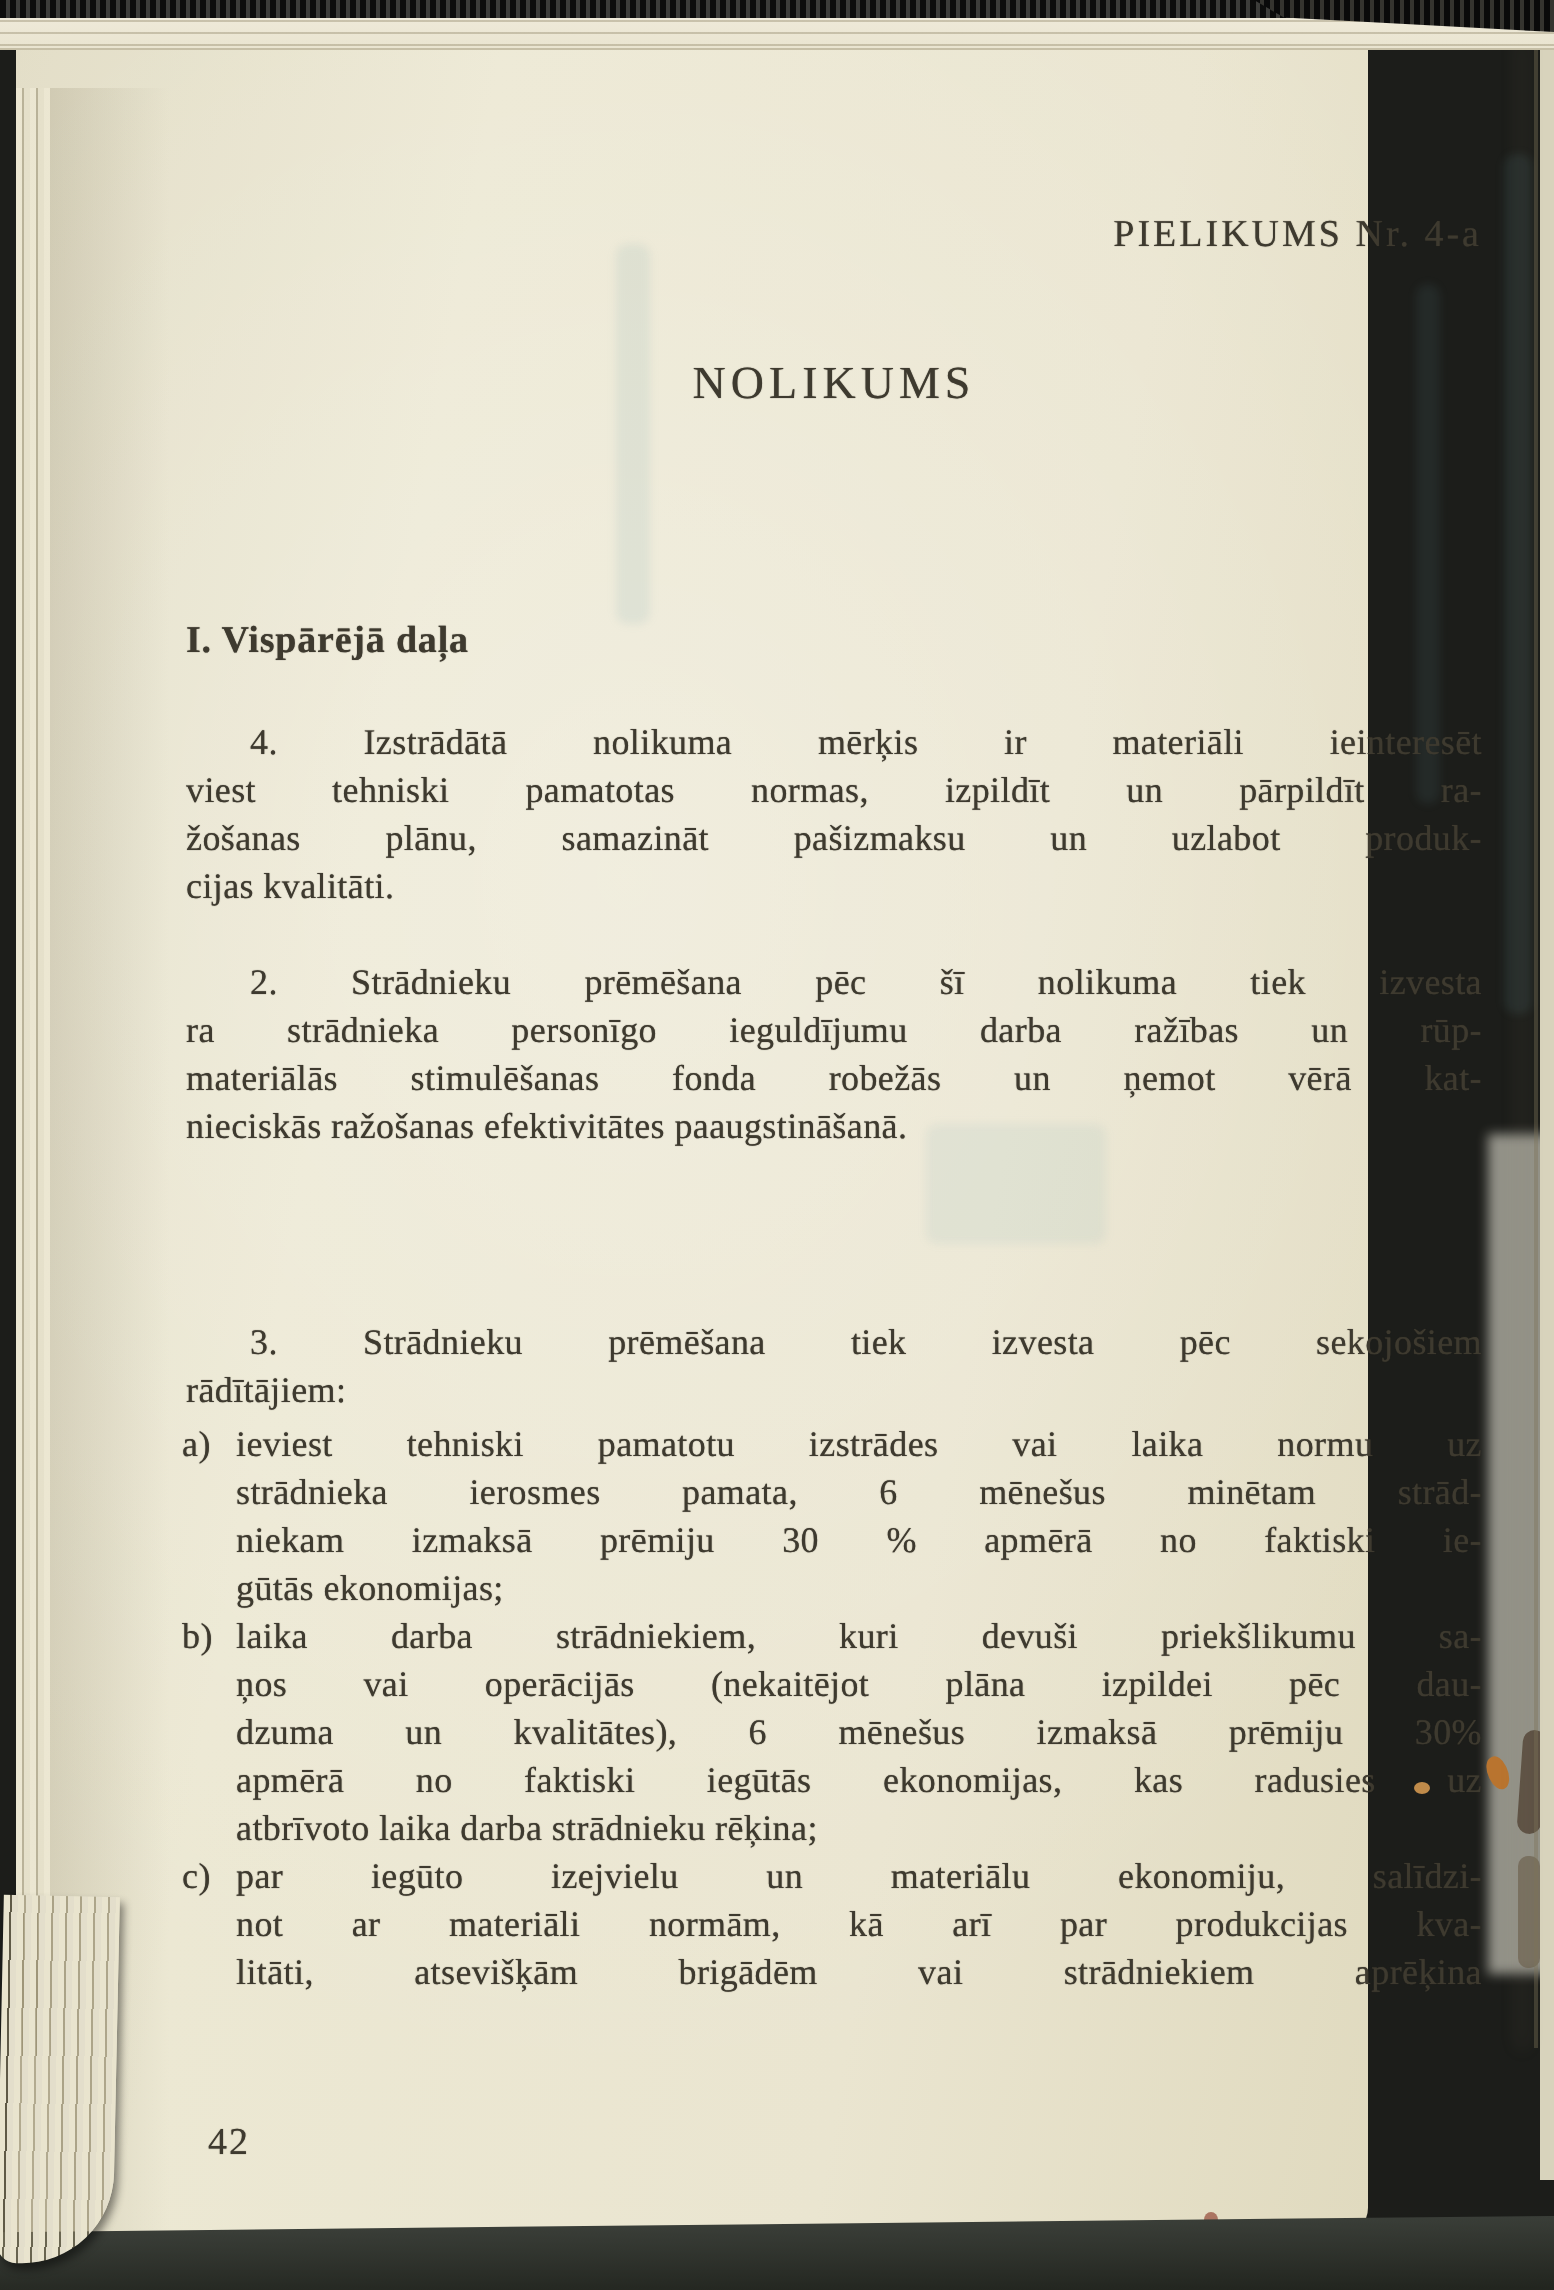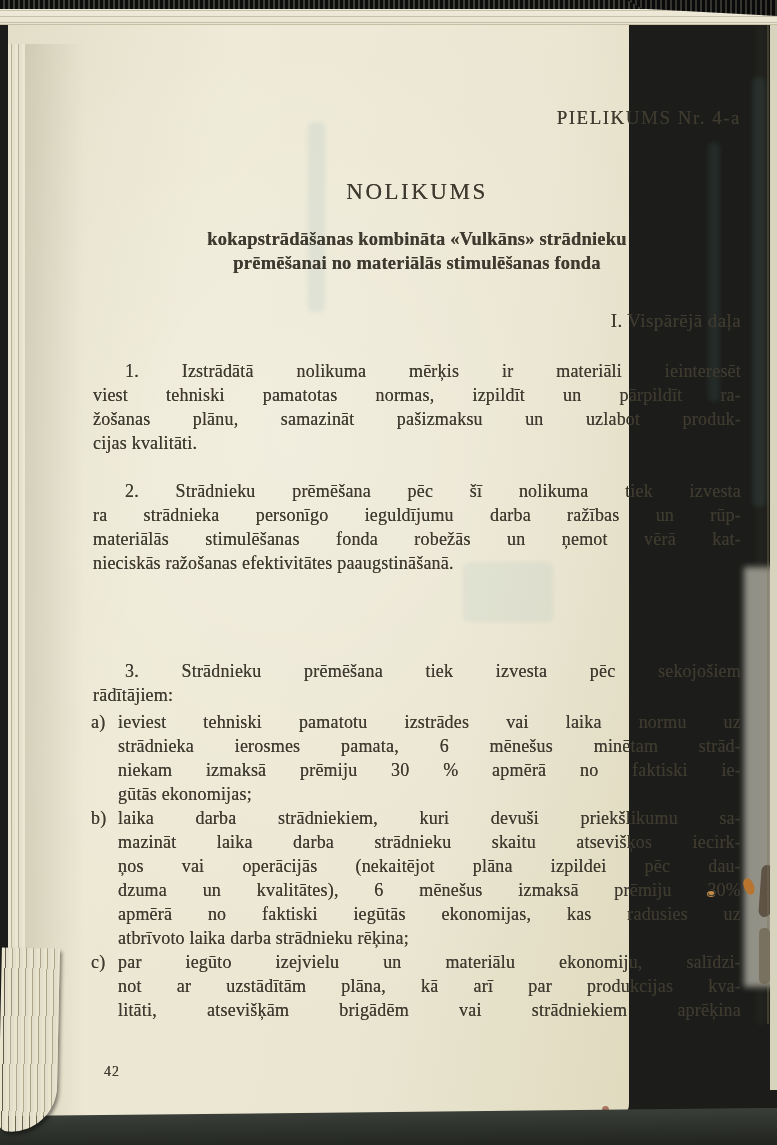--- a/index.html
+++ b/index.html
@@ -28,21 +28,21 @@
     background:
       linear-gradient(#efeada 0,#e9e4cf 100%);
     box-shadow:inset 0 1px 0 #b9b29a, inset 0 -1px 0 #c6bfa6;
   }
   .top-stack:before{
     content:"";position:absolute;inset:0;
     background:repeating-linear-gradient(180deg,rgba(255,255,255,0) 0 3px,rgba(145,135,105,.5) 3px 4px,rgba(255,255,255,0) 4px 6px);
     opacity:.8;
   }
   .page{
-    position:absolute;left:8px;top:22px;width:621px;height:1096px;z-index:2;
+    position:absolute;left:8px;top:22px;width:676px;height:1096px;z-index:2;
     background:
       radial-gradient(120% 90% at 45% 38%,rgba(255,255,255,.28),rgba(255,255,255,0) 62%),
       linear-gradient(100deg,#e2ddc6,#ece8d3 28%,var(--paper) 68%,#e0dabf);
     border-radius:2px 0 14px 4px;
   }
   .left-stack{
     position:absolute;left:0;top:22px;width:17px;height:1098px;z-index:4;
     background:
       repeating-linear-gradient(90deg,#ece7d2 0 3px,#b7b096 3px 4px,#e5e0ca 4px 7px);
     opacity:.95;
@@ -95,30 +95,30 @@
     letter-spacing:.2px;
   }
   .block{position:absolute;left:0;width:100%;}
   .tline{text-align:justify;text-align-last:justify;white-space:normal;}
   .tline-last{text-align-last:left;}
   .center-lines .tline{text-align:center;text-align-last:center;}
   .indent-para .tline:first-child{text-indent:32px;}
   .appendix{top:84px;text-align:right;font-size:19px;letter-spacing:1.5px;}
   .doc-title{top:158px;text-align:center;font-size:23px;letter-spacing:2.5px;}
   .doc-subtitle{top:205px;font-weight:bold;font-size:18.5px;line-height:24px;}
-  .sec-heading{text-align:right;font-weight:normal;font-size:19px;letter-spacing:.4px;}
+  .sec-heading{text-align:left;font-weight:bold;font-size:19px;letter-spacing:.4px;}
   .h1{top:287px;}
   .h2{top:589px;}
   .para1{top:337px;}
   .para2{top:457px;}
   .para3{top:637px;}
   .list{top:688px;line-height:24px;}
   .list-item{position:relative;padding-left:25px;}
   .item-label{position:absolute;left:-2px;top:0;}
-  .page-number{position:absolute;left:11px;top:1038px;font-size:14px;letter-spacing:1px;}
+  .page-number{position:absolute;left:11px;top:1038px;font-size:19px;letter-spacing:1px;}
 </style>
 </head>
 <body>
 
 <div class="scene">
 
   <div class="top-band"></div>
   <div class="top-band-right"></div>
   <div class="top-stack"></div>
 
@@ -133,29 +133,25 @@
     <div class="artifact mark-dark-2"></div>
     <div class="artifact speck-orange-1"></div>
     <div class="artifact speck-orange-2"></div>
     <div class="artifact speck-red"></div>
 
     <div class="content">
       <div class="block appendix">PIELIKUMS Nr. 4-a</div>
 
       <div class="block doc-title">NOLIKUMS</div>
 
-      <div class="block doc-subtitle center-lines">
-          <div class="tline">kokapstrādāšanas kombināta «Vulkāns» strādnieku</div>
-          <div class="tline tline-last">prēmēšanai no materiālās stimulēšanas fonda</div>
-        </div>
 
       <div class="block sec-heading h1">I. Vispārējā daļa</div>
 
       <div class="block para1 indent-para">
-          <div class="tline">1. Izstrādātā nolikuma mērķis ir materiāli ieinteresēt</div>
+          <div class="tline">4. Izstrādātā nolikuma mērķis ir materiāli ieinteresēt</div>
           <div class="tline">viest tehniski pamatotas normas, izpildīt un pārpildīt ra-</div>
           <div class="tline">žošanas plānu, samazināt pašizmaksu un uzlabot produk-</div>
           <div class="tline tline-last">cijas kvalitāti.</div>
         </div>
 
       <div class="block para2 indent-para">
           <div class="tline">2. Strādnieku prēmēšana pēc šī nolikuma tiek izvesta</div>
           <div class="tline">ra strādnieka personīgo ieguldījumu darba ražības un rūp-</div>
           <div class="tline">materiālās stimulēšanas fonda robežās un ņemot vērā kat-</div>
           <div class="tline tline-last">nieciskās ražošanas efektivitātes paaugstināšanā.</div>
@@ -174,32 +170,31 @@
               <div class="tline">ieviest tehniski pamatotu izstrādes vai laika normu uz</div>
               <div class="tline">strādnieka ierosmes pamata, 6 mēnešus minētam strād-</div>
               <div class="tline">niekam izmaksā prēmiju 30 % apmērā no faktiski ie-</div>
               <div class="tline tline-last">gūtās ekonomijas;</div>
             </div>
         </div>
         <div class="list-item">
           <span class="item-label">b)</span>
           <div>
               <div class="tline">laika darba strādniekiem, kuri devuši priekšlikumu sa-</div>
-              <div class="tline">mazināt laika darba strādnieku skaitu atsevišķos iecirk-</div>
               <div class="tline">ņos vai operācijās (nekaitējot plāna izpildei pēc dau-</div>
               <div class="tline">dzuma un kvalitātes), 6 mēnešus izmaksā prēmiju 30%</div>
               <div class="tline">apmērā no faktiski iegūtās ekonomijas, kas radusies uz</div>
               <div class="tline tline-last">atbrīvoto laika darba strādnieku rēķina;</div>
             </div>
         </div>
         <div class="list-item">
           <span class="item-label">c)</span>
           <div>
               <div class="tline">par iegūto izejvielu un materiālu ekonomiju, salīdzi-</div>
-              <div class="tline">not ar uzstādītām plāna, kā arī par produkcijas kva-</div>
+              <div class="tline">not ar materiāli normām, kā arī par produkcijas kva-</div>
               <div class="tline">litāti, atsevišķām brigādēm vai strādniekiem aprēķina</div>
             </div>
         </div>
       </div>
 
       <div class="page-number">42</div>
     </div>
 
     <div class="left-stack"></div>
     <div class="left-fold-shadow"></div>

